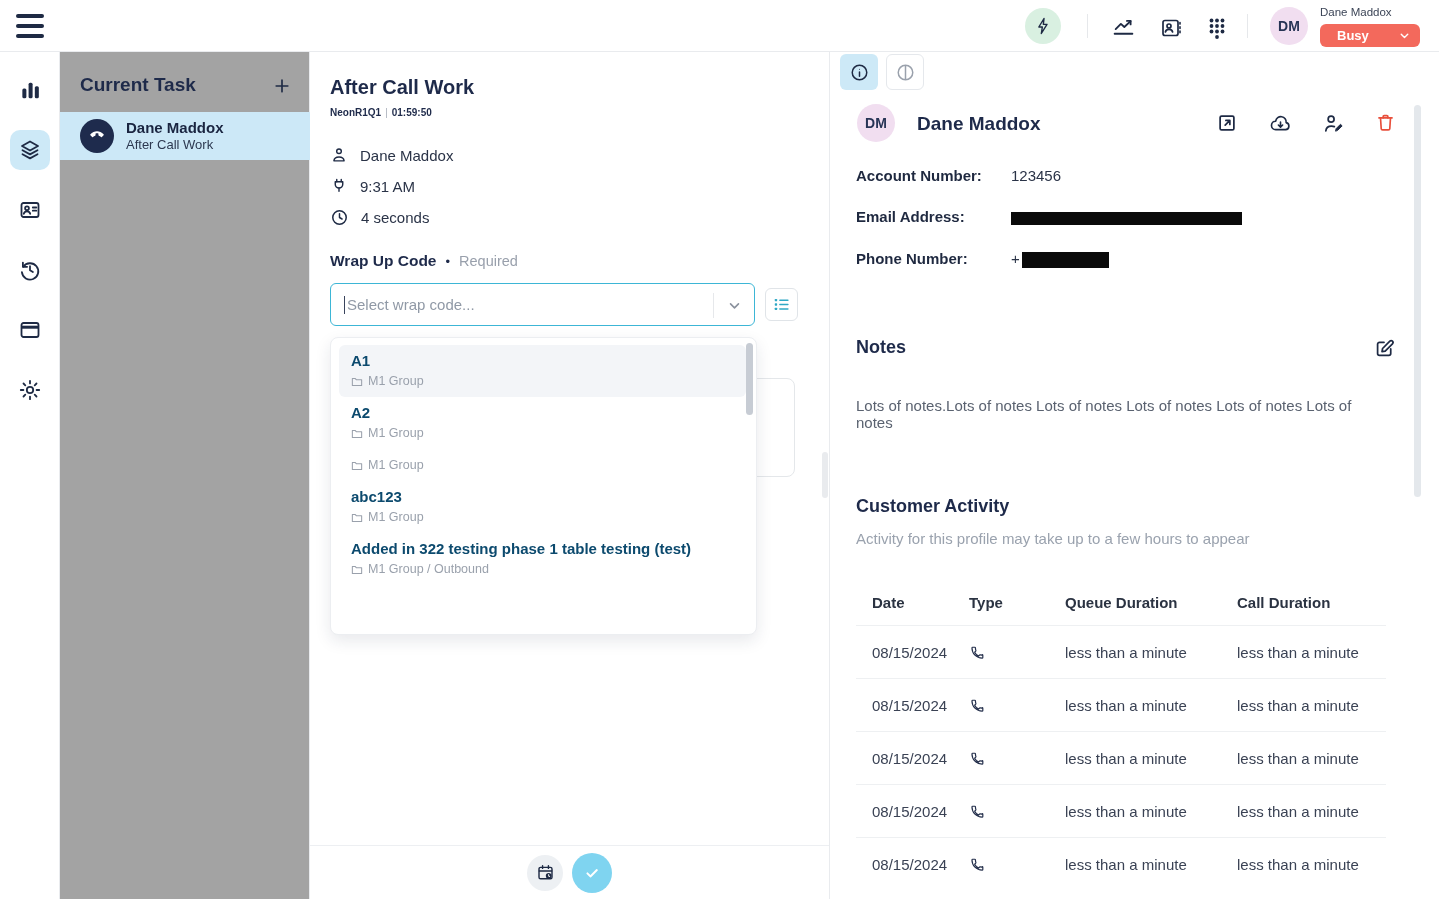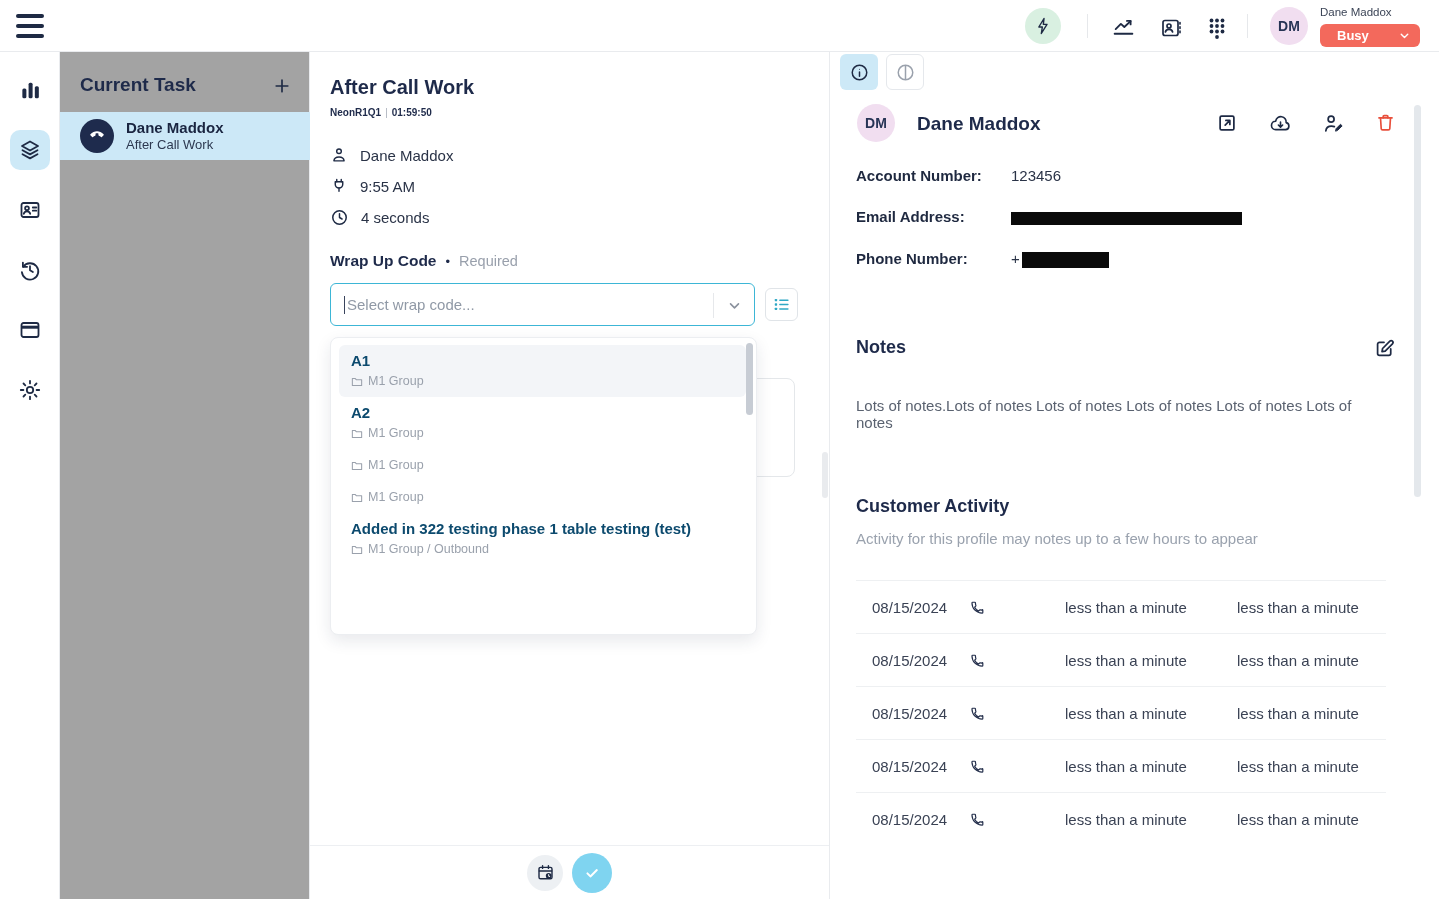--- a/index.html
+++ b/index.html
@@ -235,21 +235,21 @@
       <span>Dane Maddox</span>
     </div>
     <div class="mp-row" style="top:125px">
       <span class="ric">
           <svg width="18" height="18" viewBox="0 0 24 24" fill="none" stroke="currentColor" stroke-width="1.9" stroke-linecap="round" stroke-linejoin="round">
             <path d="M9 3.2v3.2M15 3.2v3.2"></path>
             <path d="M7 6.4h10v3.3a5 5 0 0 1-10 0z"></path>
             <path d="M12 14.7v4.2"></path>
           </svg>
         </span>
-      <span>9:55 AM</span>
+      <span>9:31 AM</span>
     </div>
     <div class="mp-row" style="top:156px">
       <span class="ric">
           <svg width="19" height="19" viewBox="0 0 24 24" fill="none" stroke="currentColor" stroke-width="1.9" stroke-linecap="round" stroke-linejoin="round">
             <circle cx="12" cy="12" r="8.5"></circle>
             <path d="M12 7.3V12l3.2 1.9"></path>
           </svg>
         </span>
       <span>4 seconds</span>
     </div>
@@ -304,20 +304,21 @@
       </div>
       <div class="dd-option">
         <div class="dd-group">
             <svg width="12" height="12" viewBox="0 0 16 16" fill="none" stroke="currentColor" stroke-width="1.4" stroke-linejoin="round">
               <path d="M1.8 3.4h4l1.2 1.5h7.2v7.7H1.8z"></path>
             </svg>
             <span>M1 Group</span>
           </div>
       </div>
       <div class="dd-option">
+        <div class="dd-label">abc123</div>
         <div class="dd-group">
             <svg width="12" height="12" viewBox="0 0 16 16" fill="none" stroke="currentColor" stroke-width="1.4" stroke-linejoin="round">
               <path d="M1.8 3.4h4l1.2 1.5h7.2v7.7H1.8z"></path>
             </svg>
             <span>M1 Group</span>
           </div>
       </div>
       <div class="dd-option">
         <div class="dd-label">Added in 322 testing phase 1 table testing (test)</div>
         <div class="dd-group">
@@ -408,23 +409,29 @@
     <div class="notes-title" style="top:285px">Notes</div>
     <span class="notes-edit">
       <svg width="23" height="23" viewBox="0 0 24 24" fill="none" stroke="currentColor" stroke-width="1.8" stroke-linecap="round" stroke-linejoin="round">
           <path d="M11.5 5.5H6.8a2 2 0 0 0-2 2v9.7a2 2 0 0 0 2 2h9.7a2 2 0 0 0 2-2V12.5"></path>
           <path d="M17.6 4.4a1.9 1.9 0 0 1 2.7 2.7l-7.6 7.6-3.3.6.6-3.3z"></path>
         </svg>
     </span>
     <div class="notes-text">Lots of notes.Lots of notes Lots of notes Lots of notes Lots of notes Lots of notes</div>
 
     <div class="act-title" style="top:444px">Customer Activity</div>
-    <div class="act-sub">Activity for this profile may notes up to a few hours to appear</div>
+    <div class="act-sub">Activity for this profile may take up to a few hours to appear</div>
 
     <div class="acttable">
+      <div class="th-row">
+        <div class="c1">Date</div>
+        <div class="c2">Type</div>
+        <div class="c3">Queue Duration</div>
+        <div class="c4">Call Duration</div>
+      </div>
 
       <div class="t-row">
         <div class="c1">08/15/2024</div>
         <div class="c2">
             <span class="t-phone">
               <svg width="17" height="17" viewBox="0 0 24 24" fill="none" stroke="currentColor" stroke-width="1.7" stroke-linejoin="round">
                 <path d="M19.4 15.9c-1.2 0-2.3-.2-3.4-.6a1 1 0 0 0-1 .2l-1.5 1.6a12.3 12.3 0 0 1-5.5-5.5L9.5 10a1 1 0 0 0 .2-1c-.4-1-.6-2.2-.6-3.4a1 1 0 0 0-1-1H5.2a1 1 0 0 0-1 1c0 7.9 6.4 14.3 14.3 14.3a1 1 0 0 0 1-1v-2.9a1 1 0 0 0-1-1z"></path>
               </svg>
             </span>
           </div>

